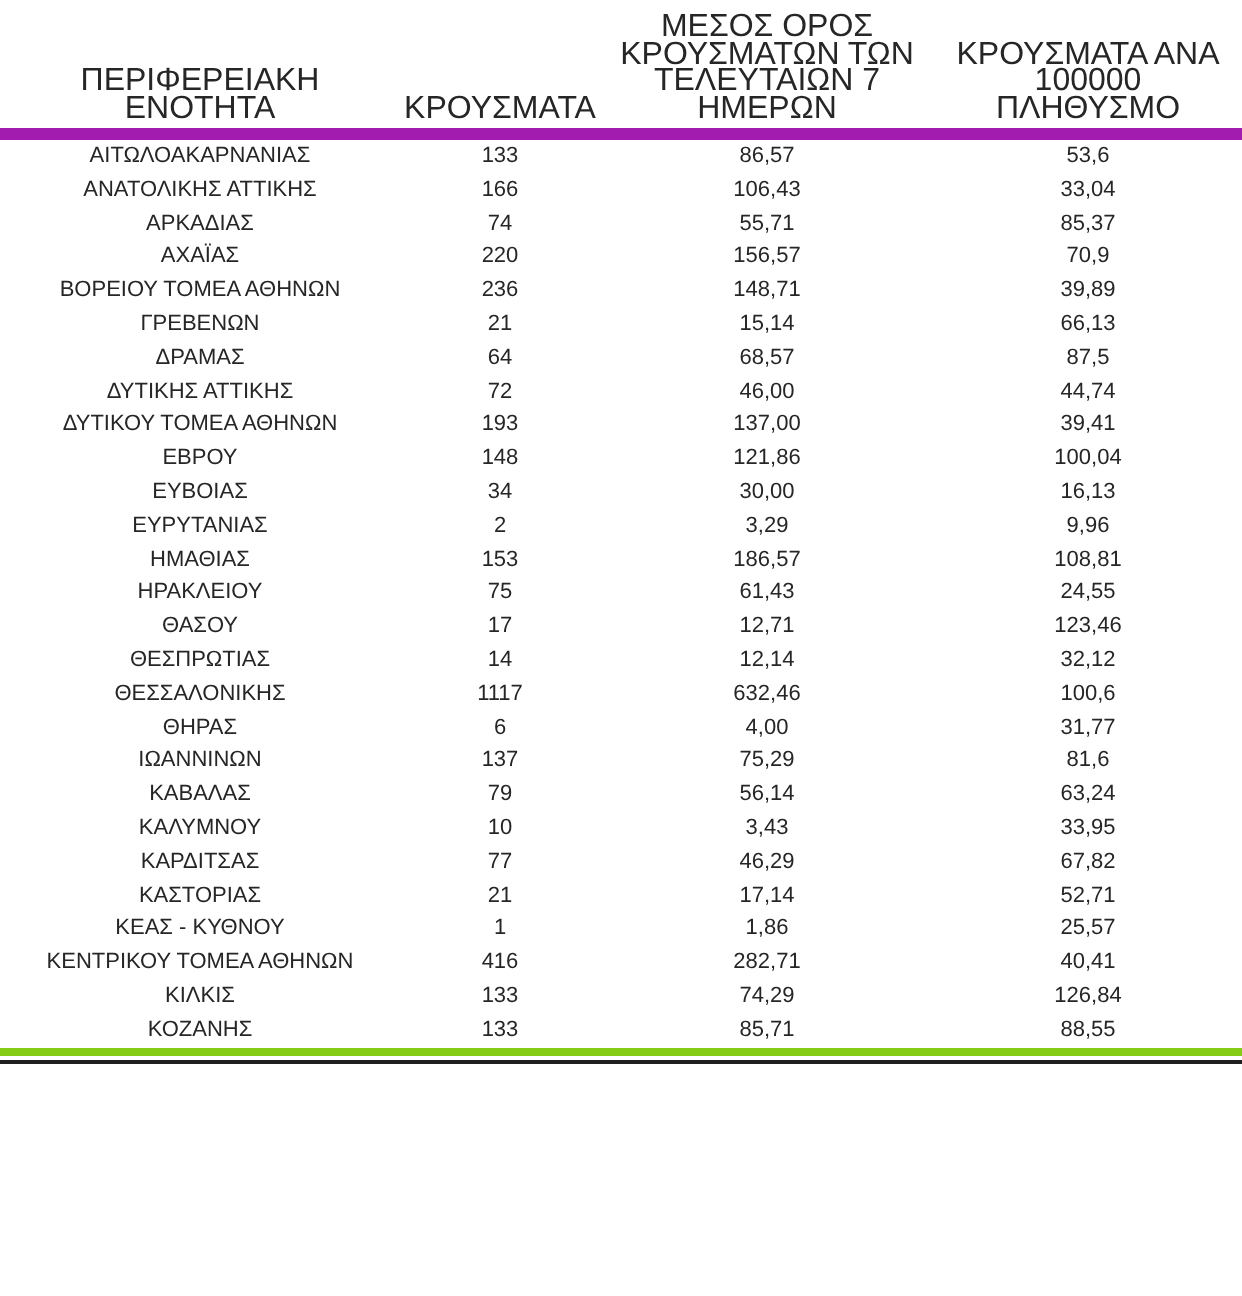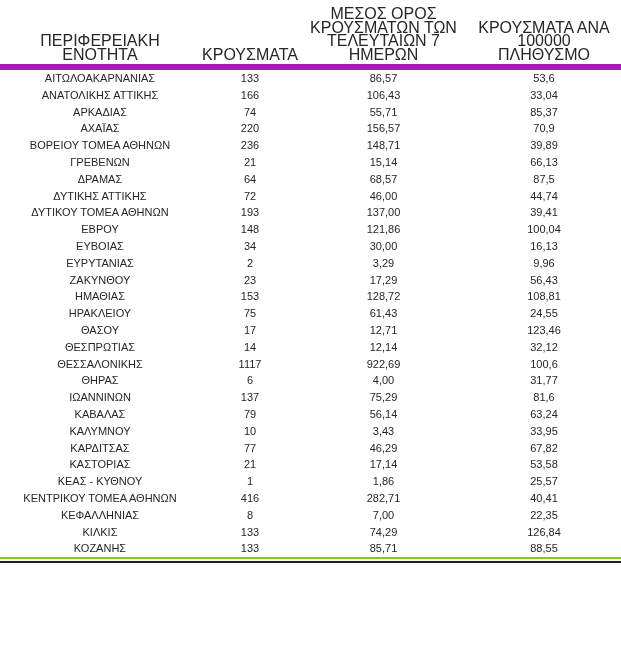--- a/index.html
+++ b/index.html
@@ -42,21 +42,21 @@
   tbody td {
     font-size: 11px;
     height: 16.8px;
     line-height: 16.8px;
     padding: 0 2px;
     text-align: center;
     white-space: nowrap;
     overflow: hidden;
   }
   tbody tr:last-child td {
-    border-bottom: 2px solid #84cc16;
+    border-bottom: 4px solid #84cc16;
   }
 </style>
 </head>
 <body>
 
 <div class="table-wrap">
   <table>
     <colgroup>
       <col class="c-region">
       <col class="c-cases">
@@ -141,29 +141,23 @@
     <td>30,00</td>
     <td>16,13</td>
   </tr>
         <tr>
     <td>ΕΥΡΥΤΑΝΙΑΣ</td>
     <td>2</td>
     <td>3,29</td>
     <td>9,96</td>
   </tr>
         <tr>
-    <td>ΖΑΚΥΝΘΟΥ</td>
-    <td>23</td>
-    <td>17,29</td>
-    <td>56,43</td>
-  </tr>
-        <tr>
     <td>ΗΜΑΘΙΑΣ</td>
     <td>153</td>
-    <td>128,72</td>
+    <td>186,57</td>
     <td>108,81</td>
   </tr>
         <tr>
     <td>ΗΡΑΚΛΕΙΟΥ</td>
     <td>75</td>
     <td>61,43</td>
     <td>24,55</td>
   </tr>
         <tr>
     <td>ΘΑΣΟΥ</td>
@@ -173,21 +167,21 @@
   </tr>
         <tr>
     <td>ΘΕΣΠΡΩΤΙΑΣ</td>
     <td>14</td>
     <td>12,14</td>
     <td>32,12</td>
   </tr>
         <tr>
     <td>ΘΕΣΣΑΛΟΝΙΚΗΣ</td>
     <td>1117</td>
-    <td>922,69</td>
+    <td>632,46</td>
     <td>100,6</td>
   </tr>
         <tr>
     <td>ΘΗΡΑΣ</td>
     <td>6</td>
     <td>4,00</td>
     <td>31,77</td>
   </tr>
         <tr>
     <td>ΙΩΑΝΝΙΝΩΝ</td>
@@ -210,39 +204,33 @@
         <tr>
     <td>ΚΑΡΔΙΤΣΑΣ</td>
     <td>77</td>
     <td>46,29</td>
     <td>67,82</td>
   </tr>
         <tr>
     <td>ΚΑΣΤΟΡΙΑΣ</td>
     <td>21</td>
     <td>17,14</td>
-    <td>53,58</td>
+    <td>52,71</td>
   </tr>
         <tr>
     <td>ΚΕΑΣ - ΚΥΘΝΟΥ</td>
     <td>1</td>
     <td>1,86</td>
     <td>25,57</td>
   </tr>
         <tr>
     <td>ΚΕΝΤΡΙΚΟΥ ΤΟΜΕΑ ΑΘΗΝΩΝ</td>
     <td>416</td>
     <td>282,71</td>
     <td>40,41</td>
-  </tr>
-        <tr>
-    <td>ΚΕΦΑΛΛΗΝΙΑΣ</td>
-    <td>8</td>
-    <td>7,00</td>
-    <td>22,35</td>
   </tr>
         <tr>
     <td>ΚΙΛΚΙΣ</td>
     <td>133</td>
     <td>74,29</td>
     <td>126,84</td>
   </tr>
         <tr>
     <td>ΚΟΖΑΝΗΣ</td>
     <td>133</td>

